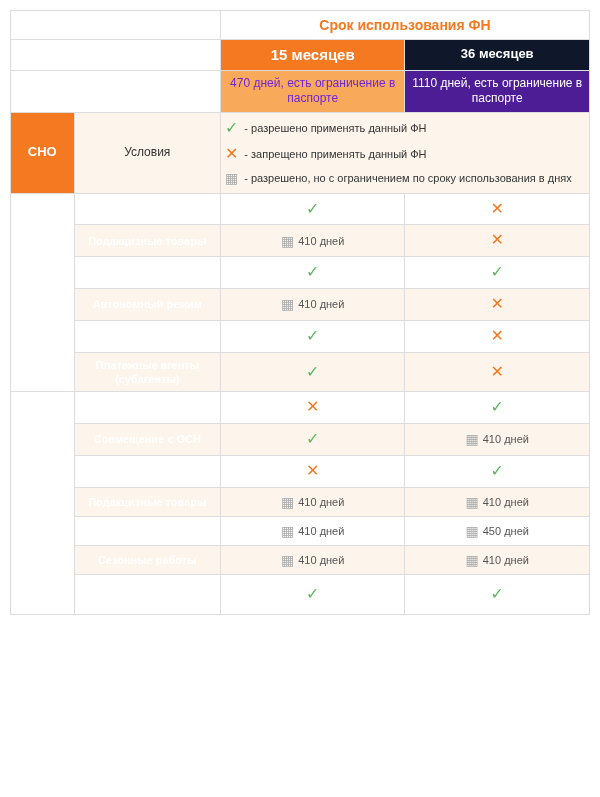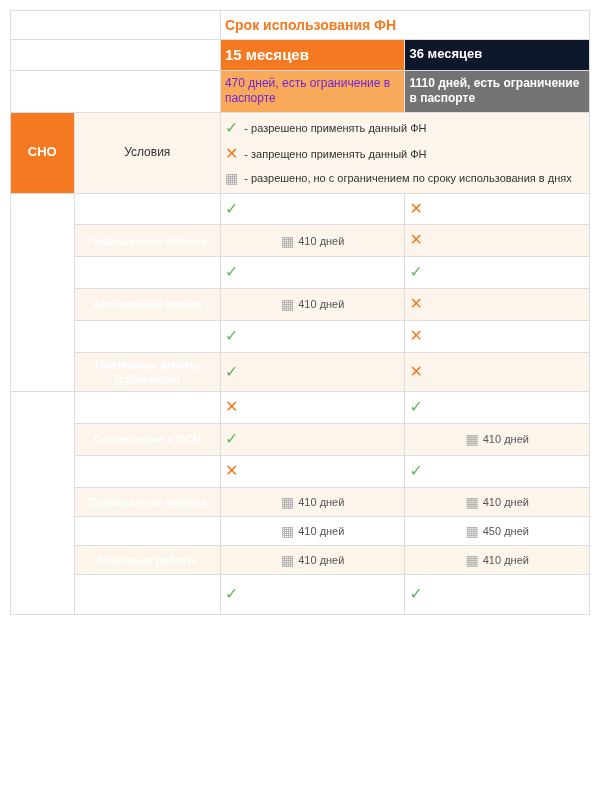--- a/index.html
+++ b/index.html
@@ -17,20 +17,21 @@
     .table-wrapper {
       width: 580px;
     }
     .main-table {
       width: 100%;
       border-collapse: collapse;
       border: 1px solid #ddd;
     }
     .main-table td, .main-table th {
       border: 1px solid #ddd;
+      text-align: center;
       vertical-align: middle;
       padding: 5px 4px;
       line-height: 1.3;
     }
     .header-title {
       color: #f47920;
       font-weight: bold;
       font-size: 14px;
       background: #fff;
       border: none !important;
@@ -49,24 +50,24 @@
       font-size: 13px;
       width: 145px;
     }
     .col-days-15 {
       background: #f9a95a;
       color: #6d28d9;
       font-size: 12px;
       font-weight: normal;
     }
     .col-days-36 {
-      background: #737373;
-      color: #fff;
-      font-size: 12px;
-      font-weight: bold;
+      background: #4c1d95;
+      color: #fff;
+      font-size: 12px;
+      font-weight: normal;
     }
     .legend-cell {
       background: #fdf4ec;
       text-align: left;
       padding: 8px 10px;
       font-size: 11px;
       color: #333;
     }
     .legend-row {
       display: flex;

